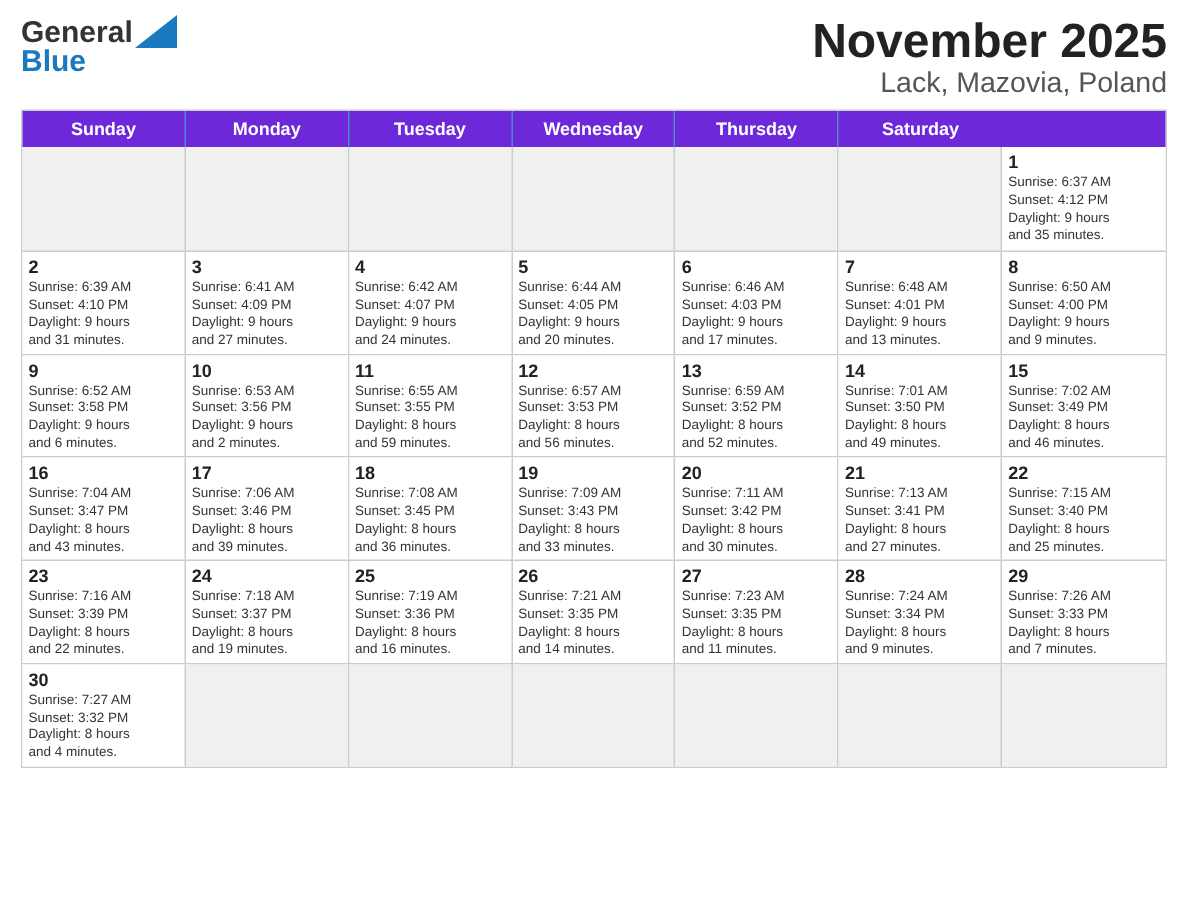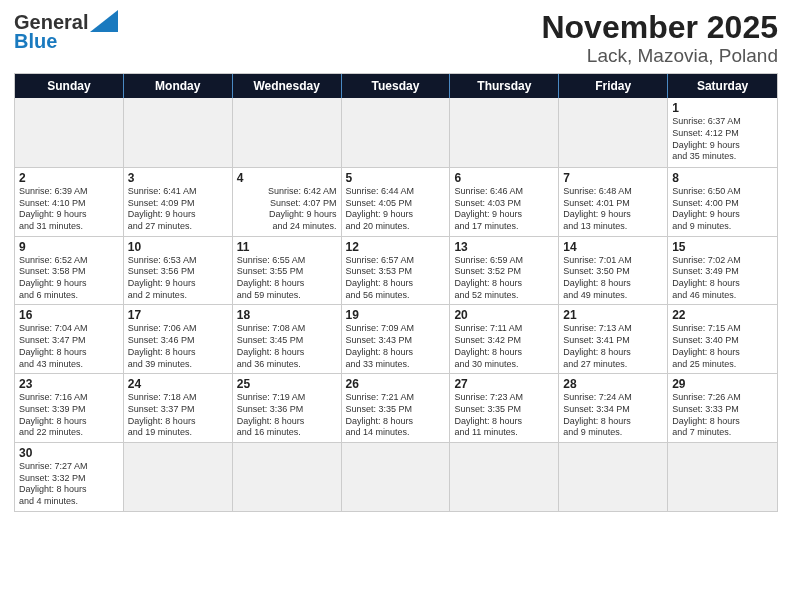--- a/index.html
+++ b/index.html
@@ -64,21 +64,21 @@
     }
     .calendar {
       flex: 1;
       display: flex;
       flex-direction: column;
       border: 1px solid #ccc;
     }
     .cal-header {
       display: grid;
       grid-template-columns: repeat(7, 1fr);
-      background: #0f172a;
+      background: #6d28d9;
     }
     .cal-header-cell {
       color: #fff;
       font-size: 12px;
       font-weight: bold;
       text-align: center;
       padding: 5px 2px;
       border-right: 1px solid #4a8ac4;
     }
     .cal-header-cell:last-child { border-right: none; }
@@ -137,24 +137,23 @@
       <div class="month-title">November 2025</div>
       <div class="location">Lack, Mazovia, Poland</div>
     </div>
   </div>
 
   <div class="calendar">
     <div class="cal-header">
 
     <div class="cal-header-cell">Sunday</div>
         <div class="cal-header-cell">Monday</div>
+        <div class="cal-header-cell">Tuesday</div>
         <div class="cal-header-cell">Wednesday</div>
-        <div class="cal-header-cell">Tuesday</div>
         <div class="cal-header-cell">Thursday</div>
-        <div class="cal-header-cell">Friday</div>
         <div class="cal-header-cell">Saturday</div>
       </div>
     <div class="cal-body">
 
     <div class="cal-row">
           <div class="cal-cell empty"></div>
           <div class="cal-cell empty"></div>
           <div class="cal-cell empty"></div>
           <div class="cal-cell empty"></div>
           <div class="cal-cell empty"></div>
@@ -177,21 +176,21 @@
           </div>
           <div class="cal-cell">
             <span class="day-num">3</span>
             <div class="day-info" style="white-space: pre-line;">Sunrise: 6:41 AM
 Sunset: 4:09 PM
 Daylight: 9 hours
 and 27 minutes.</div>
           </div>
           <div class="cal-cell">
             <span class="day-num">4</span>
-            <div class="day-info" style="white-space: pre-line; text-align: right;">Sunrise: 6:42 AM
+            <div class="day-info" style="white-space: pre-line;">Sunrise: 6:42 AM
 Sunset: 4:07 PM
 Daylight: 9 hours
 and 24 minutes.</div>
           </div>
           <div class="cal-cell">
             <span class="day-num">5</span>
             <div class="day-info" style="white-space: pre-line;">Sunrise: 6:44 AM
 Sunset: 4:05 PM
 Daylight: 9 hours
 and 20 minutes.</div>

